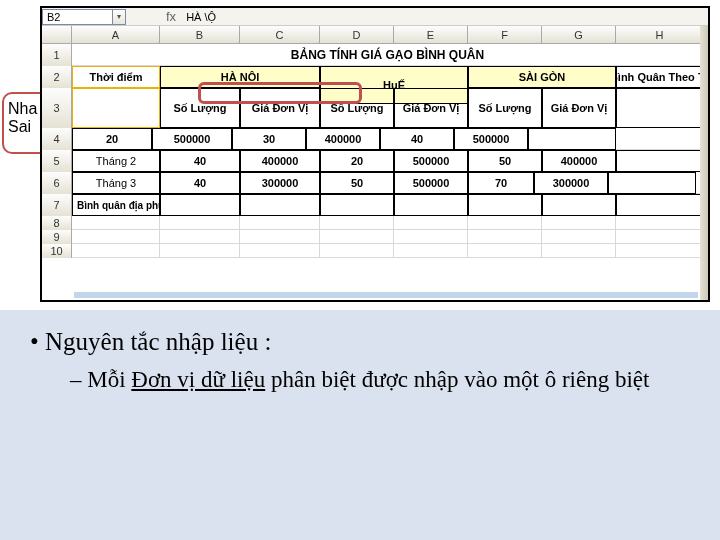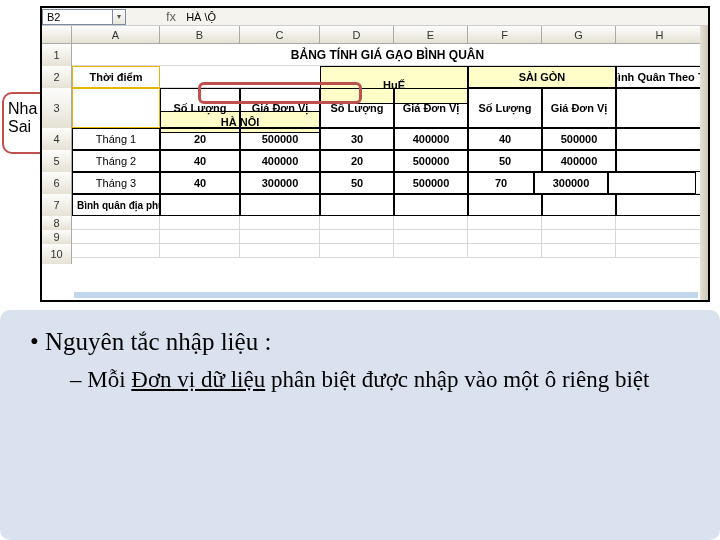--- a/index.html
+++ b/index.html
@@ -181,21 +181,20 @@
     }
     .notes-area {
       position: absolute;
       left: 0;
       top: 310px;
       width: 720px;
       height: 230px;
       background: #dbe2ef;
       padding: 18px 30px;
       font-family: "Times New Roman", serif;
-      border-radius: 10px;
     }
     .bullet-main {
       font-size: 25px;
       margin-bottom: 8px;
     }
     .bullet-sub {
       font-size: 23px;
       margin-left: 40px;
       line-height: 1.35;
     }
@@ -235,39 +234,38 @@
   </div>
 
   <div class="grid-wrap" id="grid-wrap">
       <div class="grid-row" style="height: 22px;">
         <div class="row-h" style="height: 22px;">1</div>
         <div class="cell title-cell" style="width: 632px; height: 22px;">BẢNG TÍNH GIÁ GẠO BÌNH QUÂN</div>
       </div>
       <div class="grid-row" style="height: 22px;">
         <div class="row-h" style="height: 22px;">2</div>
         <div class="cell merged-A" style="width: 88px; height: 22px;">Thời điểm</div>
-        <div class="cell city-head" style="width: 160px; height: 22px; margin-top: 45px;">HÀ NỘI</div>
+        <div class="cell city-head" style="width: 160px; height: 22px;">HÀ NỘI</div>
         <div class="cell city-head" style="width: 148px; height: 38px;">HuẾ</div>
         <div class="cell city-head" style="width: 148px; height: 22px;">SÀI GÒN</div>
         <div class="cell sub-head" style="width: 88px; height: 22px;">Gía Bình Quân Theo Tháng</div>
       </div>
       <div class="grid-row" style="height: 40px;">
         <div class="row-h" style="height: 40px;">3</div>
         <div class="cell merged-A" style="width: 88px; height: 40px;"></div>
         <div class="cell sub-head" style="width: 80px; height: 40px;">Số Lượng</div>
         <div class="cell sub-head" style="width: 80px; height: 40px;">Giá Đơn Vị</div>
         <div class="cell sub-head" style="width: 74px; height: 40px;">Số Lượng</div>
         <div class="cell sub-head" style="width: 74px; height: 40px;">Giá Đơn Vị</div>
         <div class="cell sub-head" style="width: 74px; height: 40px;">Số Lượng</div>
         <div class="cell sub-head" style="width: 74px; height: 40px;">Giá Đơn Vị</div>
         <div class="cell sub-head" style="width: 88px; height: 40px;"></div>
       </div>
       <div class="grid-row" style="height: 22px;">
         <div class="row-h" style="height: 22px;">4</div>
-        <div class="cell data-label" style="width: 88px; height: 22px;">Tháng 1</div>
         <div class="cell data-cell" style="width: 80px; height: 22px;">20</div>
         <div class="cell data-cell" style="width: 80px; height: 22px;">500000</div>
         <div class="cell data-cell" style="width: 74px; height: 22px;">30</div>
         <div class="cell data-cell" style="width: 74px; height: 22px;">400000</div>
         <div class="cell data-cell" style="width: 74px; height: 22px;">40</div>
         <div class="cell data-cell" style="width: 74px; height: 22px;">500000</div>
         <div class="cell data-cell" style="width: 88px; height: 22px;"></div>
       </div>
       <div class="grid-row" style="height: 22px;">
         <div class="row-h" style="height: 22px;">5</div>
@@ -318,21 +316,21 @@
         <div class="cell " style="width: 88px; height: 14px;"></div>
         <div class="cell " style="width: 80px; height: 14px;"></div>
         <div class="cell " style="width: 80px; height: 14px;"></div>
         <div class="cell " style="width: 74px; height: 14px;"></div>
         <div class="cell " style="width: 74px; height: 14px;"></div>
         <div class="cell " style="width: 74px; height: 14px;"></div>
         <div class="cell " style="width: 74px; height: 14px;"></div>
         <div class="cell " style="width: 88px; height: 14px;"></div>
       </div>
       <div class="grid-row" style="height: 14px;">
-        <div class="row-h" style="height: 20px;">10</div>
+        <div class="row-h" style="height: 14px;">10</div>
         <div class="cell " style="width: 88px; height: 14px;"></div>
         <div class="cell " style="width: 80px; height: 14px;"></div>
         <div class="cell " style="width: 80px; height: 14px;"></div>
         <div class="cell " style="width: 74px; height: 14px;"></div>
         <div class="cell " style="width: 74px; height: 14px;"></div>
         <div class="cell " style="width: 74px; height: 14px;"></div>
         <div class="cell " style="width: 74px; height: 14px;"></div>
         <div class="cell " style="width: 88px; height: 14px;"></div>
       </div>
     </div>

